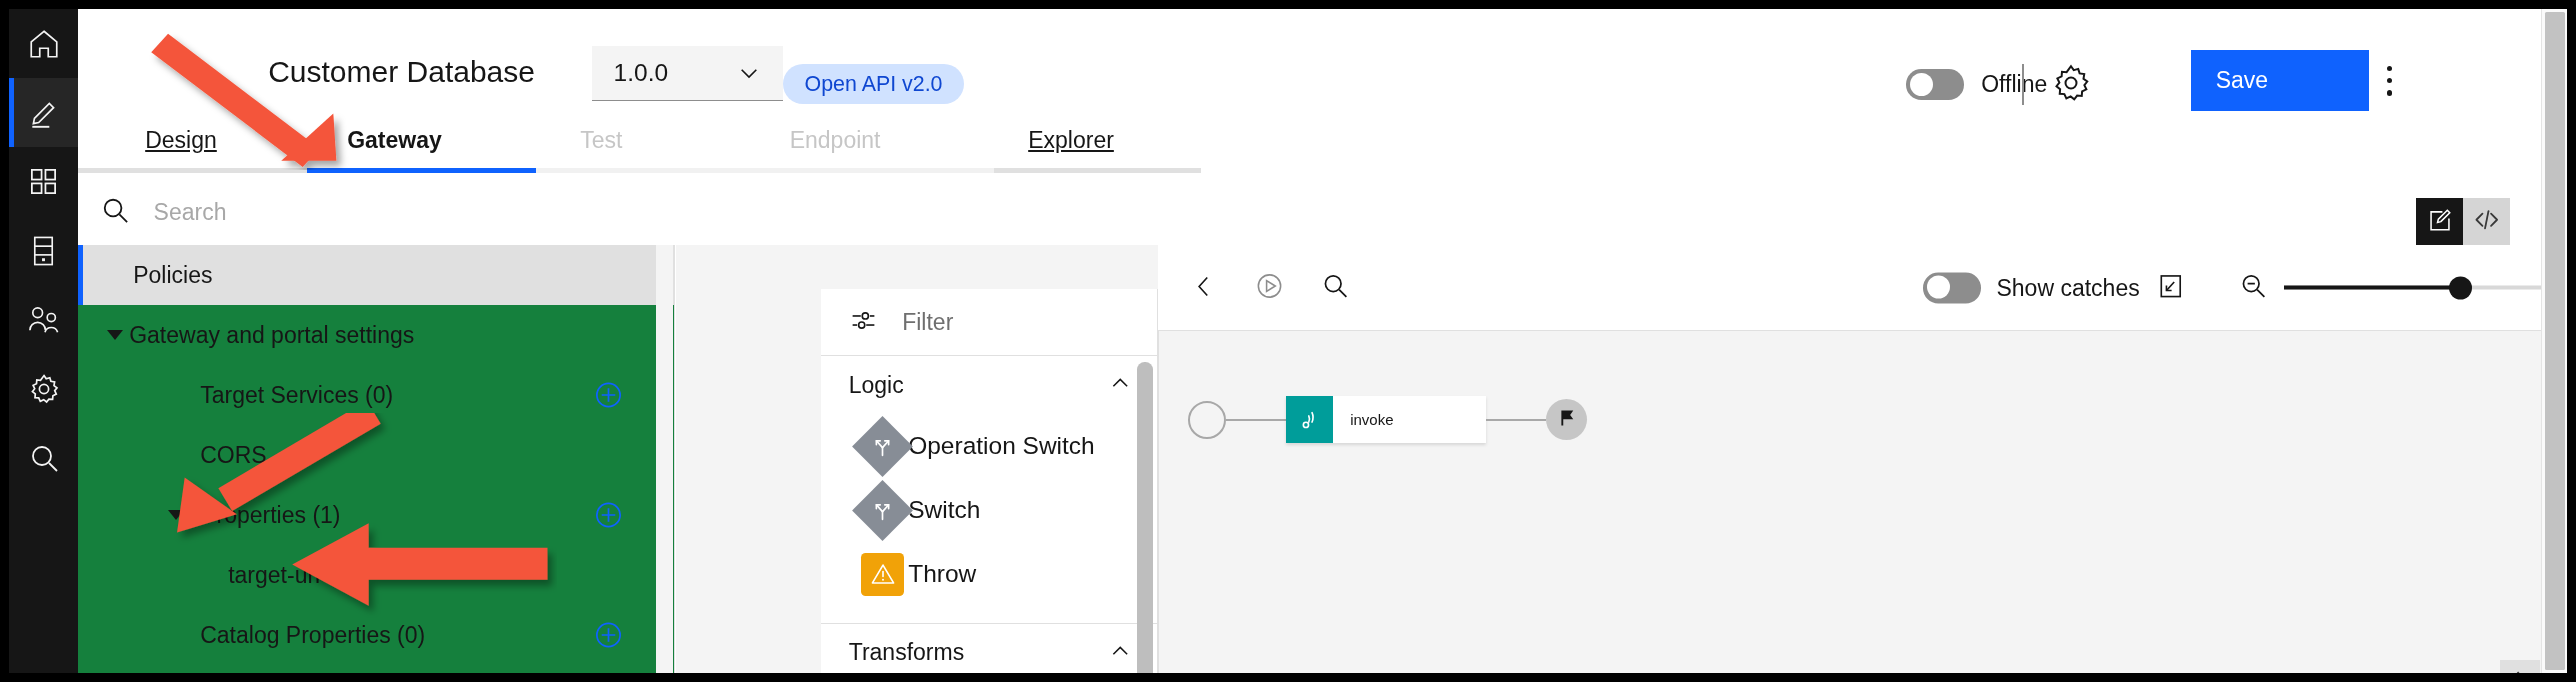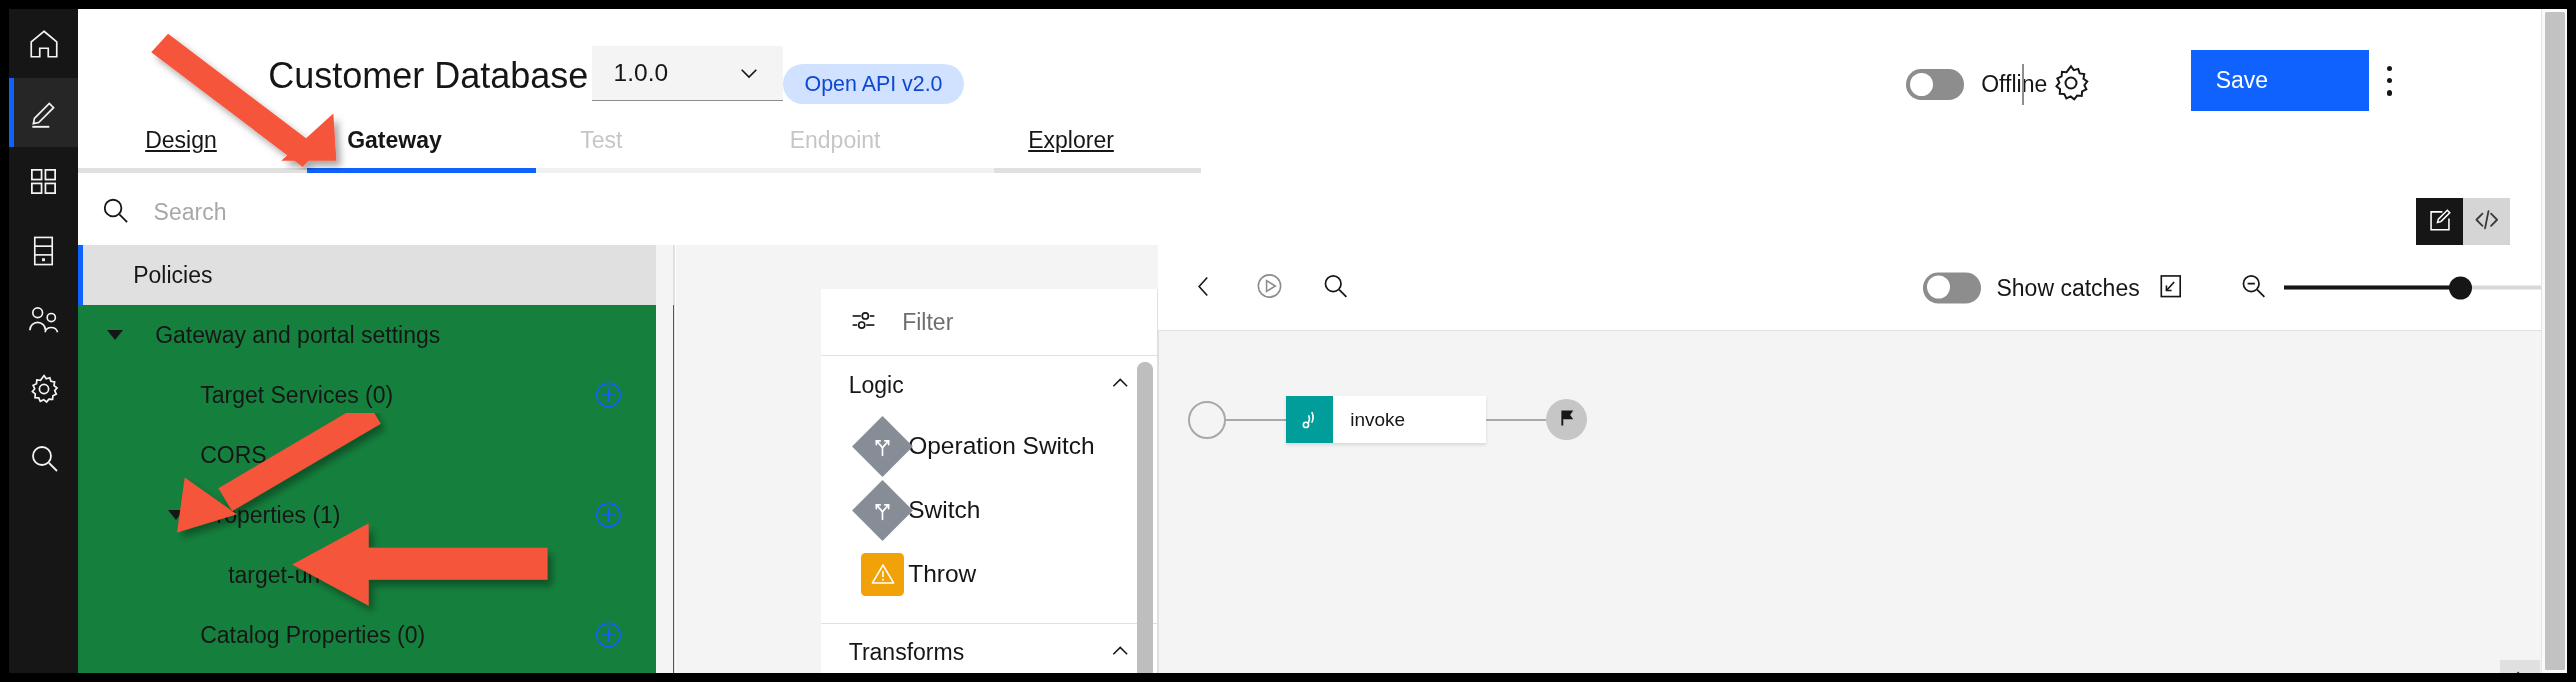--- a/index.html
+++ b/index.html
@@ -58,21 +58,21 @@
   
   #header {
     position: absolute;
     left: 0; top: 0;
     width: 100%; height: 116px;
     background: #ffffff;
   }
   #api-title {
     position: absolute;
     left: 190px; top: 46px;
-    font-size: 36px;
+    font-size: 30px;
     color: #161616;
     white-space: nowrap;
   }
   #version-select {
     position: absolute;
     left: 514px; top: 37px;
     width: 191px; height: 55px;
     background: #f4f4f4;
     border: none;
     border-bottom: 0.8px solid #8d8d8d;
@@ -417,21 +417,21 @@
   #flow .policy-node .pn-icon {
     width: 47px; height: 47px;
     background: #009d9a;
     display: flex; align-items: center; justify-content: center;
     flex: 0 0 auto;
   }
   #flow .policy-node .pn-label {
     display: flex; align-items: center;
     padding: 0 21.4px 0 17px;
     min-width: 153px;
-    font-size: 19px;
+    font-size: 15px;
     color: #161616;
   }
   #flow .end-node {
     width: 41px; height: 41px;
     border-radius: 50%;
     background: #c6c6c6;
     display: flex; align-items: center; justify-content: center;
     flex: 0 0 auto;
     cursor: pointer;
   }
@@ -620,21 +620,21 @@
         </svg>
       </span>
       <span class="ph">Search</span>
     </div>
 
     <div id="tree-panel">
       <div class="tree-row selected" style="padding-left:55px;">
         <span class="label">Policies</span>
       </div>
 
-      <div class="tree-row" style="padding-left:29px;gap:32px;">
+      <div class="tree-row" style="padding-left:29px;gap:6px;">
         <span class="caret"></span>
         <span class="label">Gateway and portal settings</span>
       </div>
 
       <div class="tree-row" style="padding-left:122px;">
         <span class="label">Target Services (0)</span>
         <span class="plus">
           <svg width="31" height="31" viewBox="0 0 32 32" fill="none" stroke="#0f62fe" stroke-width="1.8">
             <circle cx="16" cy="16" r="12"></circle>
                 <path d="M16 9 V23 M9 16 H23"></path>

